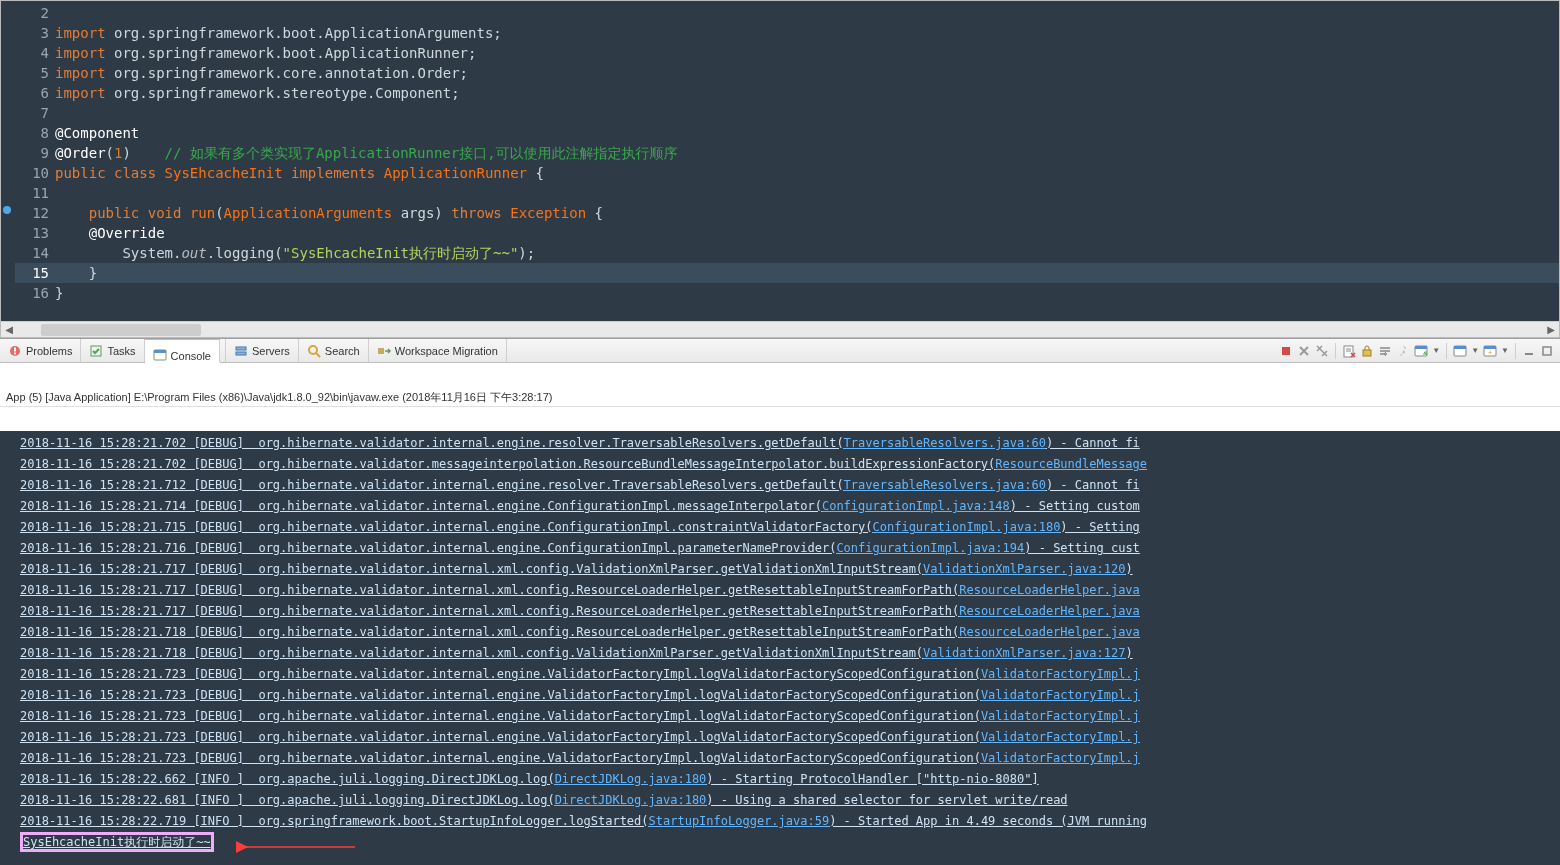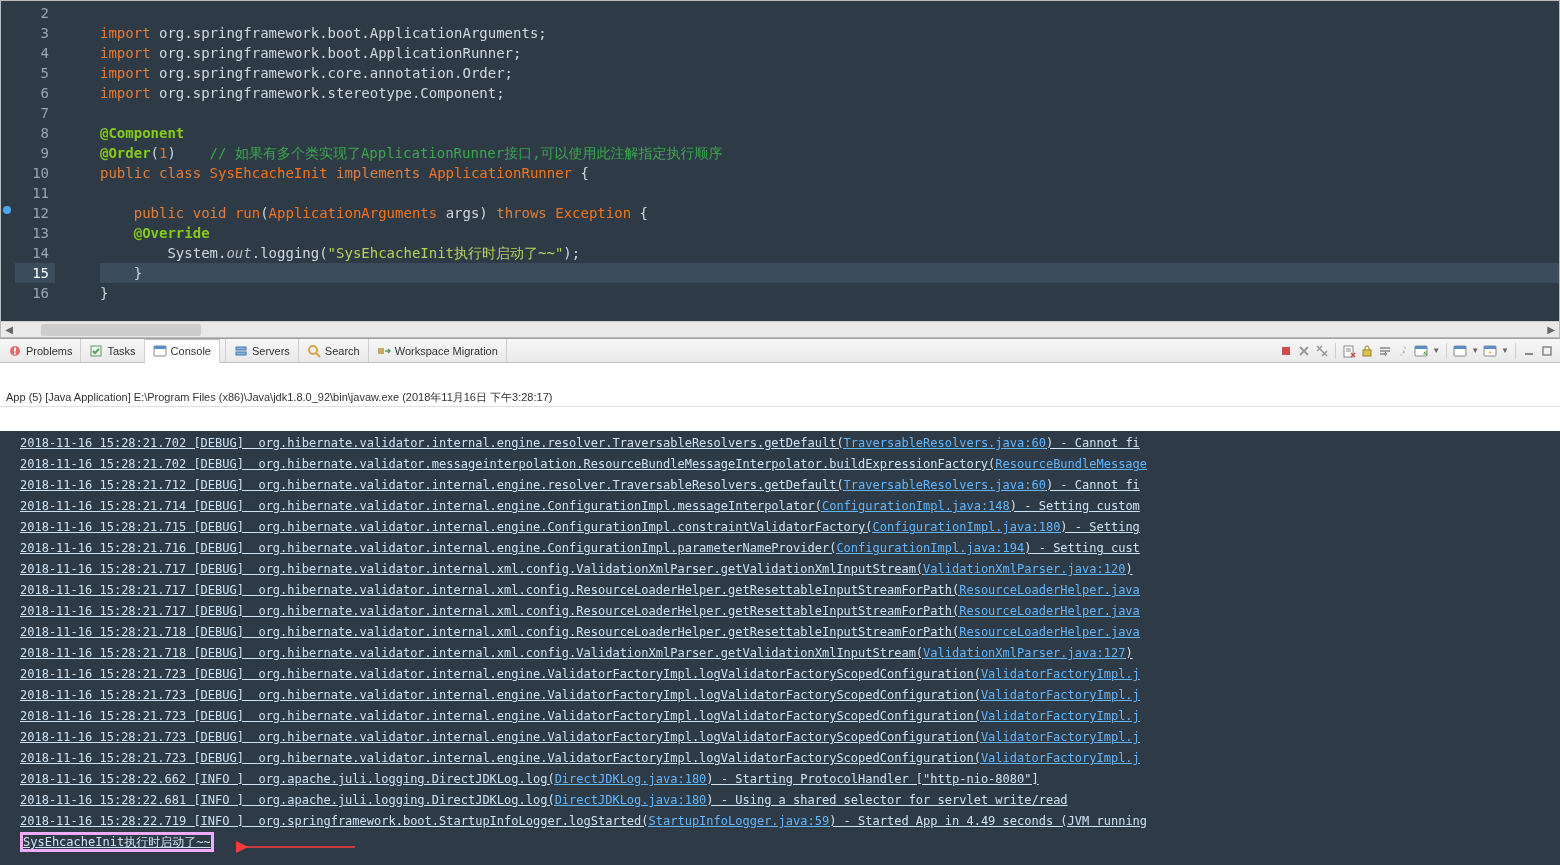--- a/index.html
+++ b/index.html
@@ -10,39 +10,39 @@
   .editor-body { flex:1 1 auto; display:flex; overflow:hidden; background:#2e3a46; }
   .gutter { width:40px; background:#2e3a46; color:#9aa6b3; font-family:Consolas, monospace; font-size:14px; text-align:right; padding-top:2px; user-select:none; }
   .gutter .ln { height:20px; line-height:20px; padding-right:6px; }
   .gutter .ln.cur { background:#3b4c5d; color:#fff; }
   .gutter-breakpoints { width:14px; background:#2e3a46; }
   .gutter-breakpoints .bp-row { height:20px; position:relative; }
   .gutter-breakpoints .bp-row.bp::before {
     content:""; position:absolute; left:2px; top:5px; width:8px; height:8px; border-radius:50%; background:#4fa7e8;
   }
   .code { flex:1 1 auto; background:#2e3a46; font-family:Consolas, monospace; font-size:14px; color:#cfd8dd; padding-top:2px; overflow:hidden; }
-  .code .row { height:20px; line-height:20px; white-space:pre;margin-left:45px; }
+  .code .row { height:20px; line-height:20px; white-space:pre; }
   .code .row.hl { background:#3b4c5d; }
   .kw { color:#e27e3a; }          
-  .ann { color:#84cc16;font-weight:bold; }
+  .ann { color:#ffffff; }
   .num { color:#d17b34; }
   .comm { color:#3aa84c; }
   .type { color:#f97316; }
   .str { color:#b6d35a; }
   .staticf { color:#b8bcc0; font-style:italic; }
   .ident { color:#cfd8dd; }
   .editor-hscroll { height:16px; background:#e9e9e9; border-top:1px solid #ccc; position:relative; }
   .editor-hscroll .thumb { position:absolute; left:40px; top:2px; height:12px; width:160px; background:#cdcdcd; border-radius:2px; }
   .editor-hscroll .arrow { position:absolute; top:0; width:16px; height:16px; line-height:16px; text-align:center; color:#666; font-size:10px; }
 
   
   .panel { flex:1 1 auto; display:flex; flex-direction:column; border-top:1px solid #a0a0a0; background:#fff;gap:24px; }
   .tabbar { height:24px; background:linear-gradient(#f7f7f7,#e9e9e9); border-bottom:1px solid #bfbfbf; display:flex; align-items:stretch; font-size:11px; color:#333; }
   .tabbar .tab { display:flex; align-items:center; padding:0 8px; border-right:1px solid #cfcfcf; gap:4px; cursor:default; }
-  .tabbar .tab.active { background:#fff; border-bottom:1px solid #fff; margin-bottom:-1px; border-top:1px solid #bfbfbf; }
+  .tabbar .tab.active { background:#fff; border-bottom:1px solid #fff; margin-bottom:-1px; border-top:1px solid #bfbfbf;align-items:flex-end; }
   .tabbar .sep { width:6px; border-right:1px solid #cfcfcf; }
   .tabbar .spacer { flex:1 1 auto; }
   .tabbar-actions { display:flex; align-items:center; gap:4px; padding-right:6px; }
   .tabbar-actions .ico, .tabbar .tab .ico { width:14px; height:14px; display:inline-block; }
   .ico svg { width:14px; height:14px; display:block; }
   .vsep { width:1px; height:16px; background:#cfcfcf; margin:0 2px; }
 
   .console-runinfo { height:20px; font-size:11px; color:#333; padding:3px 6px; background:#fff; border-bottom:1px solid #e0e0e0; }
 
   .console-body { flex:1 1 auto; background:#2e3a46; font-family:Consolas,monospace; font-size:12px; color:#cfe2f3; overflow:hidden; padding:2px 0 0 20px; position:relative;text-decoration:underline; }

